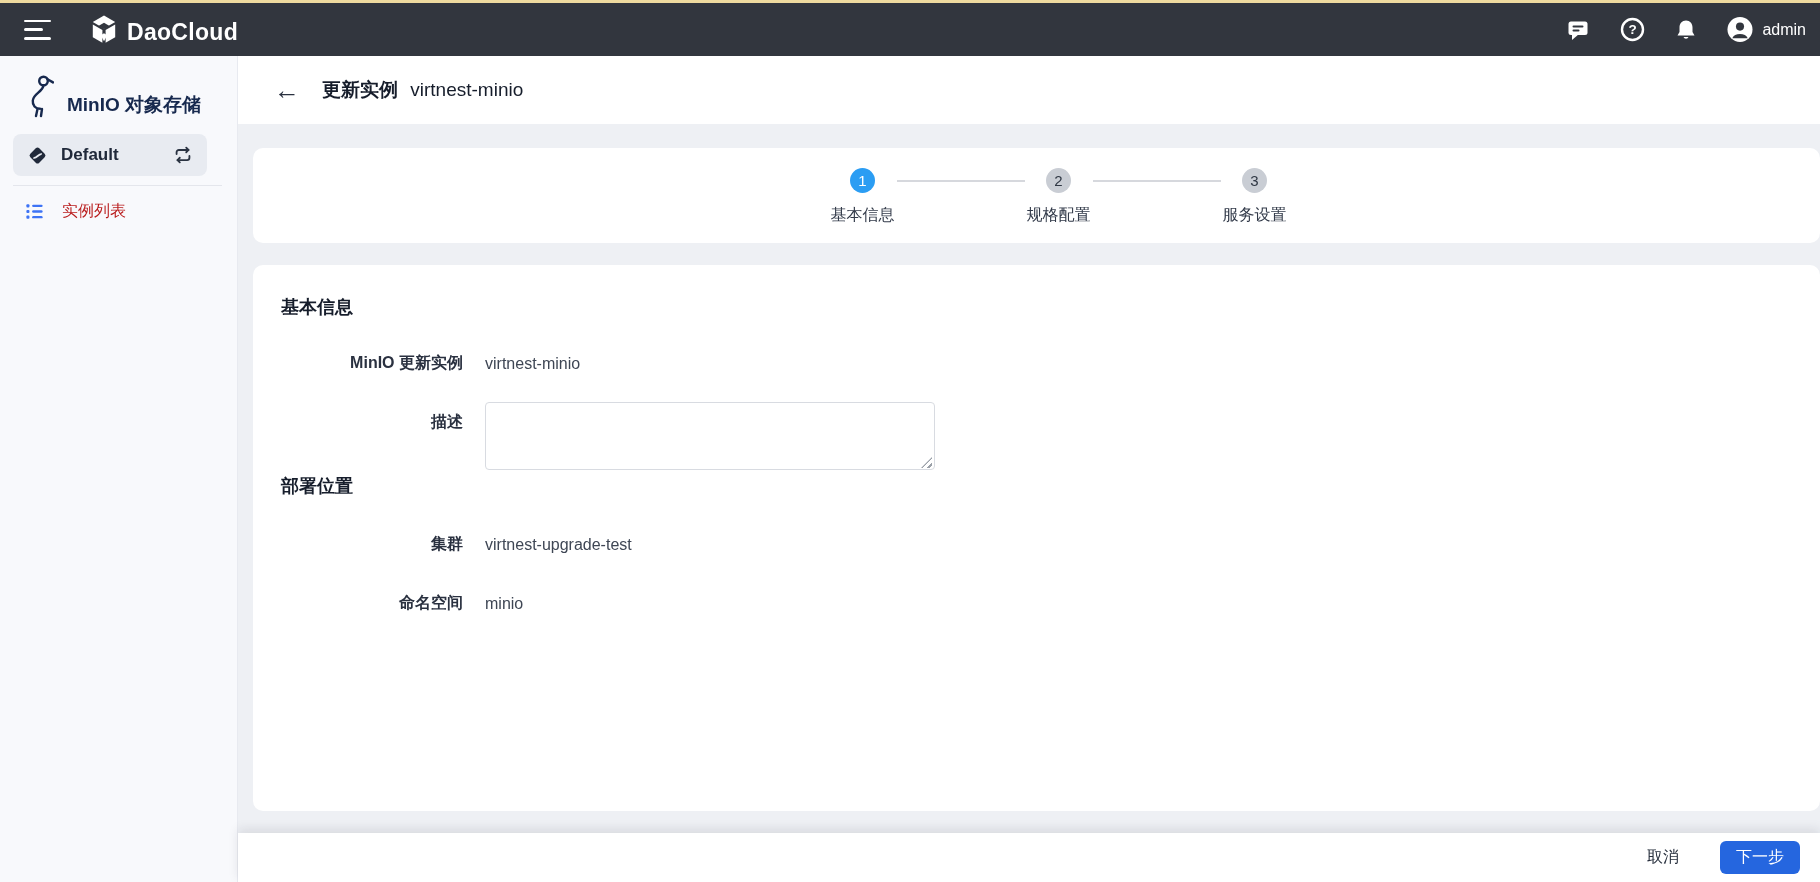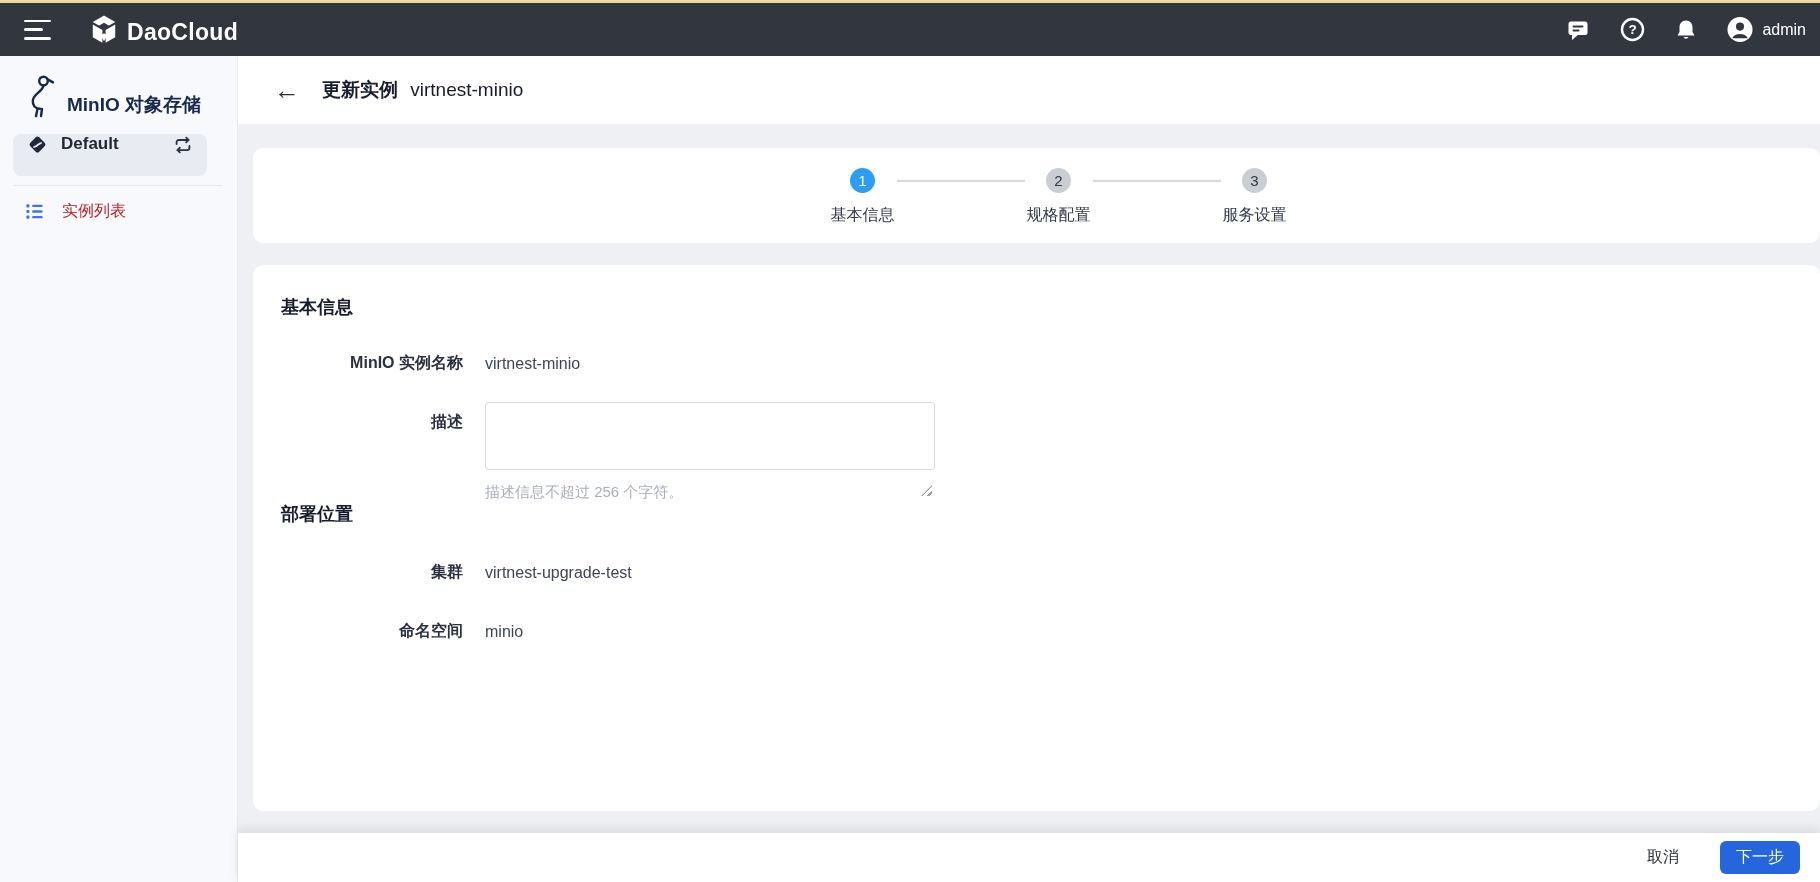--- a/index.html
+++ b/index.html
@@ -23,21 +23,21 @@
   .nav-icon { width:26px; height:26px; display:flex; align-items:center; justify-content:center; cursor:pointer; }
   .user { display:flex; align-items:center; gap:9px; cursor:pointer; }
   .user-name { font-size:16px;text-align:right; }
 
   
   .body { flex:1; display:flex; min-height:0; }
   .sidebar { width:238px; flex:none; background:#f8f9fc; border-right:1px solid #e8eaf0; }
   .sidebar-header { display:flex; align-items:flex-end; gap:13px; padding:18px 14px 14px 24px;
     color:#17294e; font-size:19px; font-weight:bold; }
   .workspace { margin:2px 30px 0 13px; background:#e8ebf1; border-radius:8px; height:42px;
-    display:flex; align-items:flex-start; padding:0 13px 0 14px; cursor:pointer; }
+    display:flex; align-items:center; padding:0 13px 0 14px; cursor:pointer; }
   .workspace-label { margin-left:13px; font-size:17px; font-weight:600; color:#20293a; }
   .workspace-swap { margin-left:auto; display:flex; align-items:center; cursor:pointer; }
   .side-divider { height:1px; background:#e4e6ec; margin:9px 15px 0 13px; }
   .menu-item { display:flex; align-items:center; gap:17px; padding:15px 24px; cursor:pointer; }
   .menu-item .menu-label { font-size:16px; color:#b91c1c; font-weight:500; }
 
   .main { flex:1; display:flex; flex-direction:column; min-width:0; background:#eef0f4; }
   .page-header { height:68px; flex:none; background:#fff; display:flex; align-items:center;
     padding-left:36px; gap:22px; }
   .back-arrow { font-size:26px; color:#2a3140; line-height:1; cursor:pointer; }
@@ -226,30 +226,29 @@
               <div class="step-circle">3</div>
               <div class="step-label">服务设置</div>
             </div>
           </div>
         </div>
 
         <div class="card form-card">
           <div class="section-heading">基本信息</div>
 
           <div class="form-row row-name">
-            <div class="field-label">MinIO 实例名称</div>
+            <div class="field-label">MinIO 更新实例</div>
             <div class="field-value">virtnest-minio</div>
           </div>
 
           <div class="form-row top row-desc">
             <div class="field-label">描述</div>
             <div class="desc-wrap">
               <textarea class="desc-textarea" style=""></textarea>
               <div class="resize-grip"></div>
-              <div class="field-hint">描述信息不超过 256 个字符。</div>
             </div>
           </div>
 
           <div class="section-heading heading-location">部署位置</div>
 
           <div class="form-row row-cluster">
             <div class="field-label">集群</div>
             <div class="field-value">virtnest-upgrade-test</div>
           </div>
 

